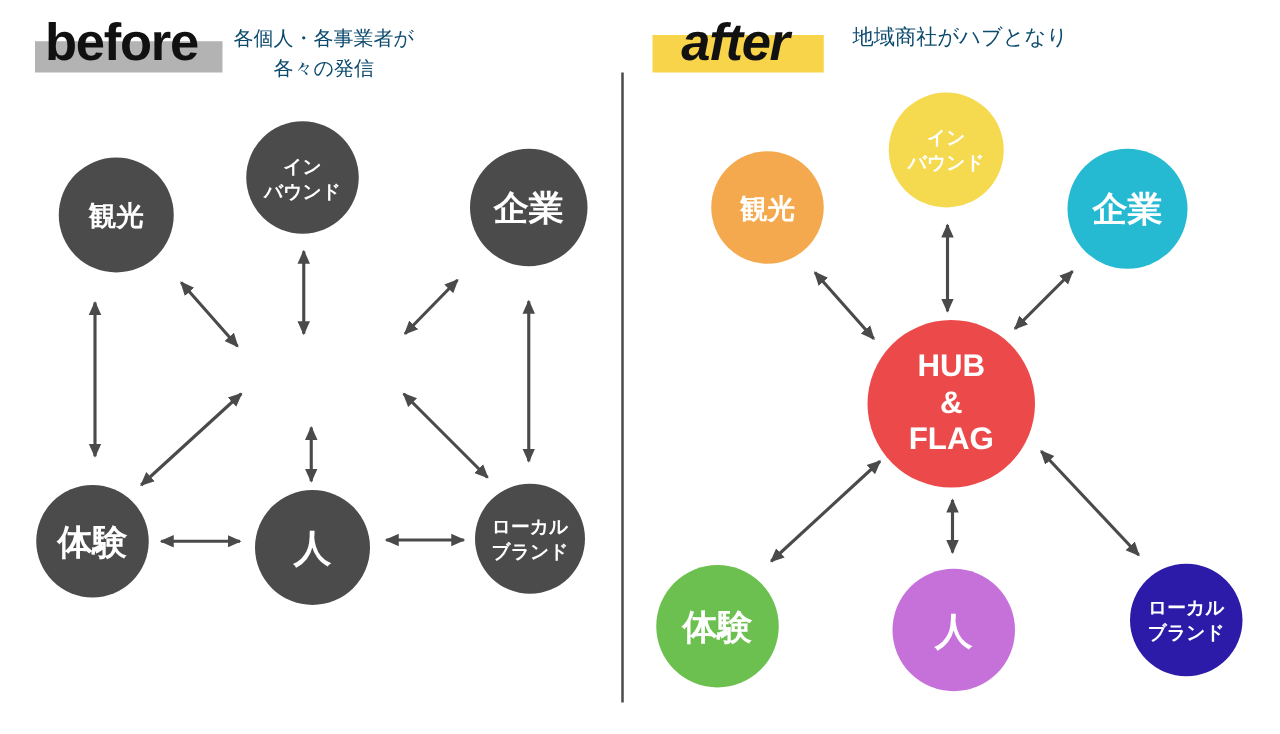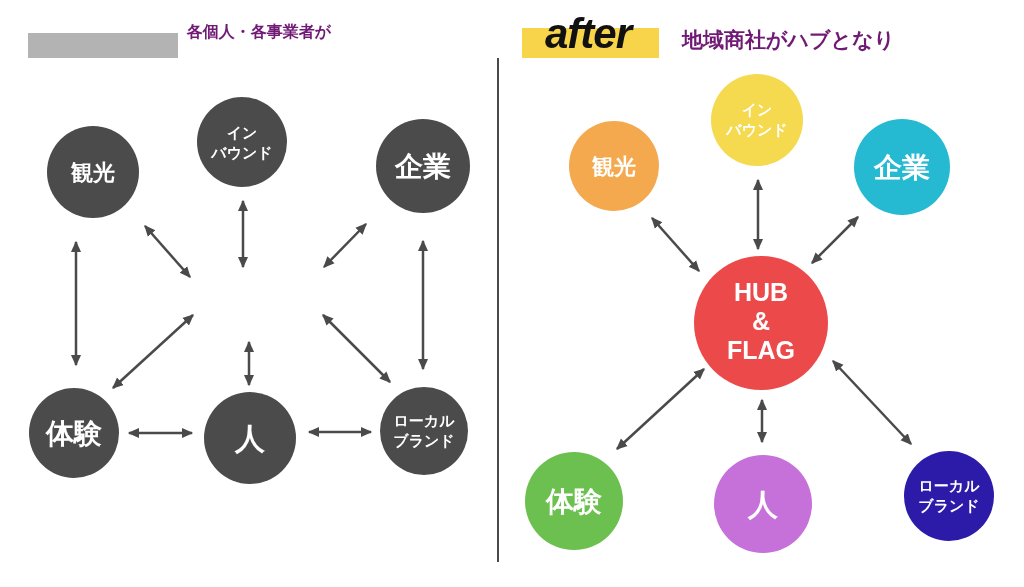--- a/index.html
+++ b/index.html
@@ -21,29 +21,29 @@
   .big-title {
     font-size: 42px;
     font-weight: bold;
     letter-spacing: -1px;
     color: #111111;
     line-height: 46px;
     white-space: nowrap;
   }
   .subtitle {
     font-size: 16px;
-    font-weight: 700;
-    color: #701a75;
+    font-weight: 400;
+    color: #0c4a6e;
     line-height: 24px;
     white-space: nowrap;
   }
   .title-before { left: 36px; top: 11px; }
   .subtitle-before { left: 180px; top: 20px; width: 158px; text-align: center; }
   .title-after { left: 545px; top: 11px; font-style: italic; }
-  .subtitle-after { left: 682px; top: 28px; font-size: 21px; line-height: 23px; }
+  .subtitle-after { left: 682px; top: 18px; font-size: 17px; line-height: 23px; }
 </style>
 </head>
 <body>
 
 <div class="slide">
 
   <svg width="1024" height="587" viewBox="0 0 1024 587">
     <defs>
       <marker id="ah" viewBox="0 0 10 10" refX="8" refY="5" markerWidth="5" markerHeight="5" orient="auto-start-reverse" markerUnits="strokeWidth">
         <path d="M0,1 L9,5 L0,9 z" fill="#4a4a4a"></path>
@@ -118,22 +118,24 @@
 
       <circle cx="763" cy="504" r="49" fill="#c671da"></circle>
       <text x="763" y="515" font-size="30" fill="#ffffff">人</text>
 
       <circle cx="949" cy="496" r="45" fill="#2b1ba8"></circle>
       <text x="949" y="491" font-size="15" fill="#ffffff">ローカル</text>
       <text x="949" y="511" font-size="15" fill="#ffffff">ブランド</text>
     </g>
   </svg>
 
+  <div class="overlay big-title title-before">before</div>
   <div class="overlay subtitle subtitle-before">
     <div>各個人・各事業者が</div>
+    <div>各々の発信</div>
   </div>
 
   <div class="overlay big-title title-after">after</div>
   <div class="overlay subtitle subtitle-after">
     <div>地域商社がハブとなり</div>
   </div>
 
 </div>
 
 </body></html>

